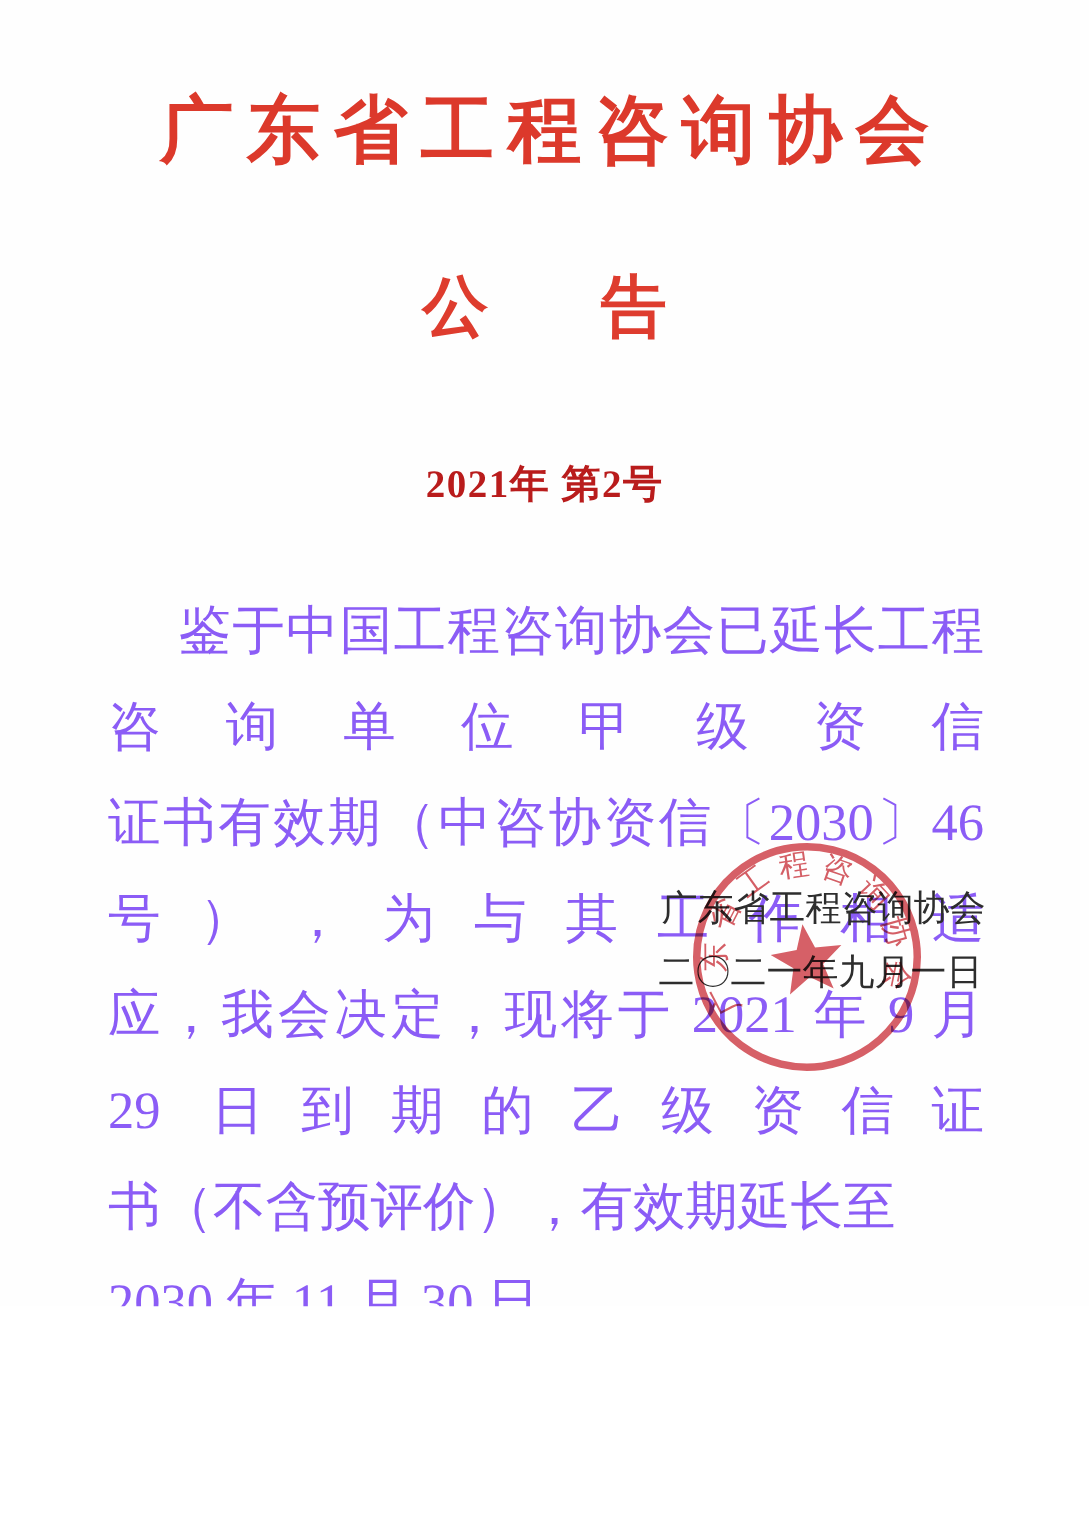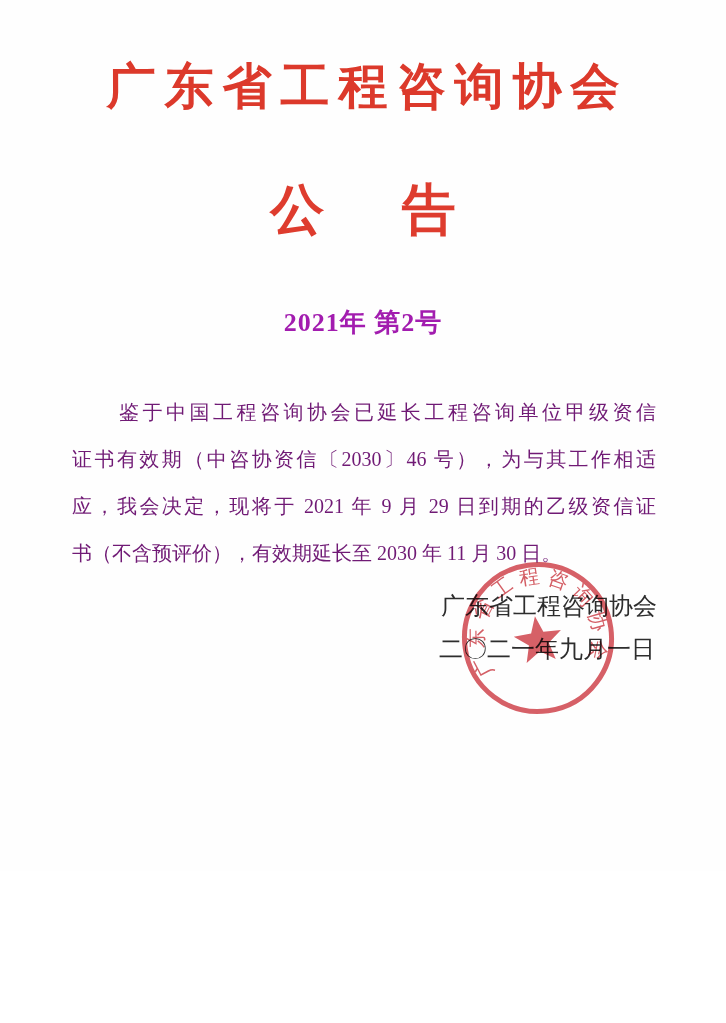--- a/index.html
+++ b/index.html
@@ -20,44 +20,44 @@
     font-size: 49px;
     line-height: 1;
     font-weight: bold;
     letter-spacing: 9px;
     color: #dc392b;
   }
   .doc-type {
     position: absolute;
     top: 181px; left: 0; right: 0;
     text-align: center;
-    font-size: 54px;
+    font-size: 44px;
     line-height: 1.1;
     font-weight: bold;
     color: #de3c2e;
     white-space: pre;
     word-spacing: 64px;
   }
   .doc-number {
     position: absolute;
     top: 307px; left: 0; right: 0;
     text-align: center;
     font-size: 26px;
     line-height: 1.2;
     font-weight: bold;
     letter-spacing: 1px;
-    color: #a21caf;
+    color: #b91c1c;
   }
   .body-block {
     position: absolute;
     top: 389px; left: 72px;
     width: 584px;
-    font-size: 20px;
-    line-height: 47px;
-    color: #701a75;
+    font-size: 35px;
+    line-height: 64px;
+    color: #8b5cf6;
   }
   .body-line { min-height: 44.5px; }
   .just { text-align: justify; text-align-last: justify; }
   .indent { text-indent: 47px; }
   .sign-org {
     position: absolute;
     top: 592px; right: 69px;
     font-size: 24px;
     line-height: 1.2;
     color: #2d2d2d;

